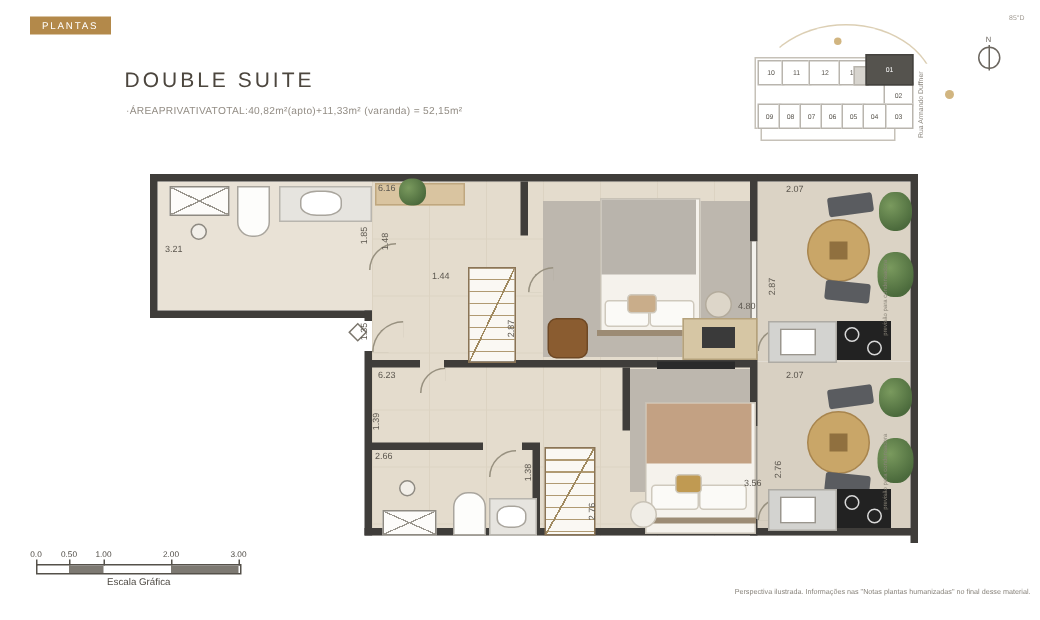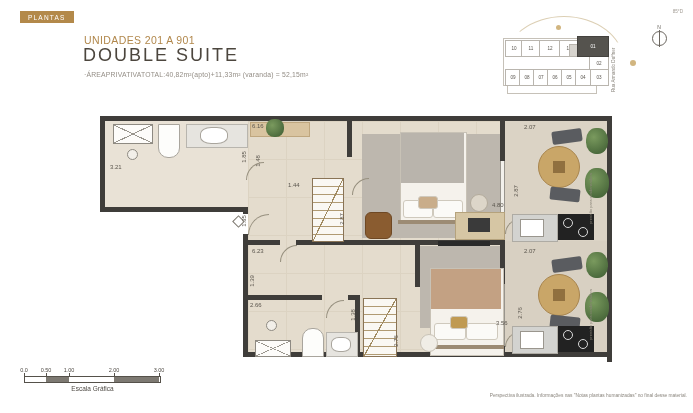--- a/index.html
+++ b/index.html
@@ -2,21 +2,21 @@
 <html><head>
 <meta charset="utf-8">
 <style>
   html,body{margin:0;padding:0;background:#fff;}
   .canvas{position:relative;width:693px;height:413px;background:#ffffff;
           font-family:"Liberation Sans",sans-serif;overflow:hidden;}
   
   .badge{position:absolute;left:20px;top:11px;background:#b3894a;color:#fff;
          font-size:6.5px;letter-spacing:1.2px;padding:2.5px 8px;}
   .title-small{position:absolute;left:84px;top:34px;color:#b1874b;font-size:10.5px;letter-spacing:.4px;}
-  .title-large{position:absolute;left:83px;top:45px;color:#4c463e;font-size:18px;letter-spacing:2px;}
+  .title-large{position:absolute;left:83px;top:45px;color:#4c463e;font-size:14px;letter-spacing:2px;}
   .area-line{position:absolute;left:84px;top:71px;color:#938d85;font-size:6.8px;letter-spacing:.2px;}
   .corner-note{position:absolute;right:10px;top:9px;color:#a09a92;font-size:4.6px;}
   
   .kp-arc{position:absolute;left:504px;top:16px;width:118px;height:44px;
           border:1px solid transparent;border-top:1px solid #dccfb4;border-radius:50% 50% 0 0/100% 100% 0 0;}
   .kp-dot{position:absolute;background:#c9a86a;border-radius:50%;opacity:.85;}
   #keyplan{position:absolute;left:503px;top:36px;width:130px;height:58px;}
   .kp-outline{position:absolute;border:1px solid #c6c1b8;background:#fff;}
   .kp-cell{position:absolute;border:.5px solid #b9b5ae;background:#fff;color:#5a564f;
            font-size:4.6px;display:flex;align-items:center;justify-content:center;}
@@ -82,21 +82,20 @@
   .sb-tickmark{position:absolute;top:6px;width:1px;height:4px;background:#55514a;}
   .sb-label{position:absolute;left:0;top:18px;width:137px;text-align:center;font-size:6.5px;color:#4e4a44;}
   .footer-note{position:absolute;right:6px;top:393px;color:#8a857d;font-size:4.8px;}
 </style>
 </head>
 <body>
 
 <div class="canvas">
 
   <div class="badge">PLANTAS</div>
-  <div class="title-small">UNIDADES 201 A 901</div>
   <div class="title-large">DOUBLE SUITE</div>
   <div class="area-line">·ÁREAPRIVATIVATOTAL:40,82m²(apto)+11,33m² (varanda) = 52,15m²</div>
   <div class="corner-note">85°D</div>
 
   <div class="kp-arc"></div>
   <div class="kp-dot" style="left:556px;top:25px;width:5px;height:5px;"></div>
   <div class="kp-dot" style="left:630px;top:60px;width:6px;height:6px;"></div>
   <div id="keyplan">
     <div class="kp-outline" style="left:0;top:2px;width:103px;height:46px;"></div>
     <div class="kp-outline" style="left:4px;top:48px;width:88px;height:8px;"></div>

